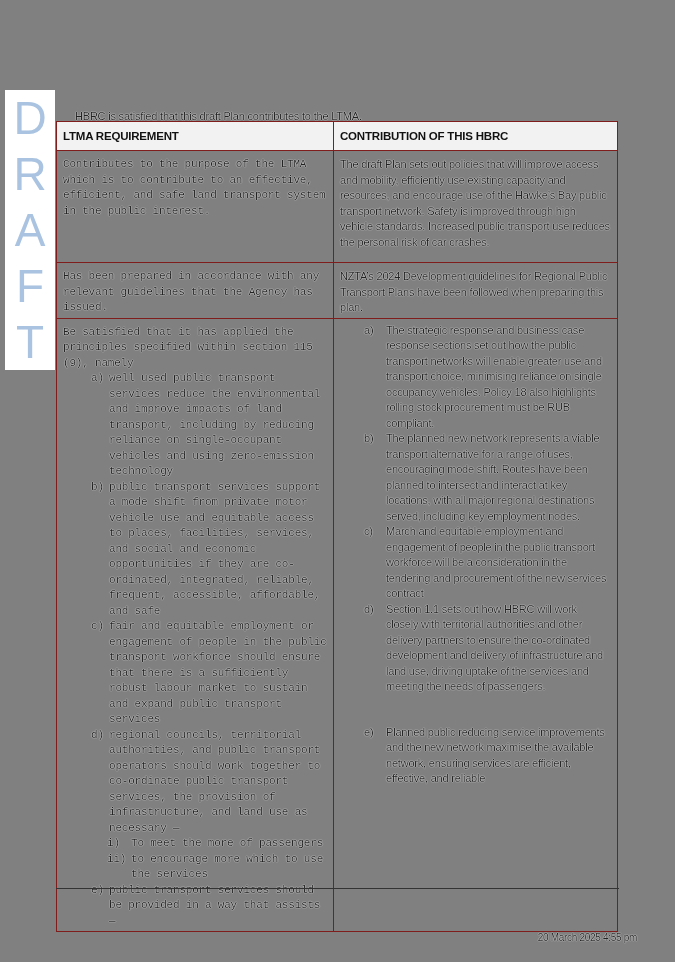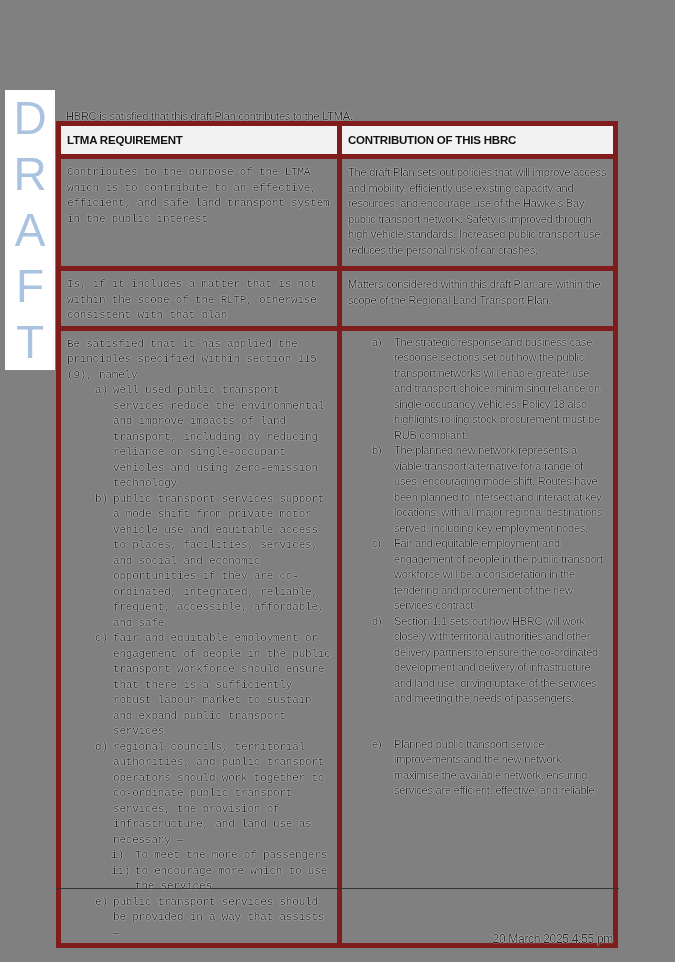--- a/index.html
+++ b/index.html
@@ -19,52 +19,52 @@
       display: flex; flex-direction: column; align-items: center;
     }
     .watermark span {
       display: block; width: 46px; height: 52px; margin-bottom: 4px;
       background: #fff; color: #a9c3e0;
       font-family: "Liberation Sans", sans-serif;
       font-size: 46px; line-height: 52px; text-align: center;
       box-shadow: 0 0 0 2px #fff;
     }
     .intro {
-      position: absolute; left: 66px; top: 110px;
+      position: absolute; left: 75px; top: 110px;
       font-size: 11px; letter-spacing: -0.2px;
     }
     table {
       position: absolute; left: 56px; top: 121px;
       width: 562px; border-collapse: collapse;
       font-size: 11px; line-height: 15.5px;
       letter-spacing: -0.2px;
     }
     td, th {
-      border: 5px solid #7f1d1d; vertical-align: top;
+      border: 1px solid #7f1d1d; vertical-align: top;
       padding: 6px 6px 2px 6px; text-align: left;
     }
     th {
       background: #f2f2f2; color: #111; font-weight: bold;
       font-size: 11.5px; height: 18px; padding: 6px 6px 4px 6px;
       vertical-align: middle;
     }
     td.left { width: 264px; font-family: Liberation Mono, monospace; }
     ol { margin: 0; padding: 0; list-style: none; }
     li { display: flex; }
     li .mk { flex: 0 0 auto; }
     .lst-left li .mk { width: 18px; margin-left: 28px; }
     .lst-right li .mk { width: 22px; margin-left: 24px; }
     .lst-sub li .mk { width: 24px; margin-left: 44px; }
     .rule {
       position: absolute; left: 56px; top: 888px; width: 563px;
       height: 1px; background: #333;
     }
     .footer-date {
-      position: absolute; right: 62px; top: 932px;
-      font-size: 12px; letter-spacing: -0.3px;
+      position: absolute; right: 38px; top: 932px;
+      font-size: 10px; letter-spacing: -0.3px;
     }
   </style>
 </head>
 <body>
 
 <div class="watermark">
   <span>D</span>
   <span>R</span>
   <span>A</span>
   <span>F</span>
@@ -78,23 +78,23 @@
     <tr>
       <th>LTMA REQUIREMENT</th>
       <th>CONTRIBUTION OF THIS HBRC</th>
     </tr>
   </thead>
   <tbody>
     <tr style="height:112px">
       <td class="left txt">Contributes to the purpose of the LTMA which is to contribute to an effective, efficient, and safe land transport system in the public interest.</td>
       <td class="txt">The draft Plan sets out policies that will improve access and mobility, efficiently use existing capacity and resources, and encourage use of the Hawke’s Bay public transport network. Safety is improved through high vehicle standards. Increased public transport use reduces the personal risk of car crashes.</td>
     </tr>
-    <tr style="height:50px">
-      <td class="left txt">Is, if it includes a matter that is not within the scope of the RLTP, otherwise consistent with that plan</td>
-      <td class="txt">Matters considered within this draft Plan are within the scope of the Regional Land Transport Plan.</td>
+    <tr style="height:53px">
+      <td class="left txt">Has been prepared in accordance with any relevant guidelines that the Agency has issued.</td>
+      <td class="txt">NZTA’s 2024 Development guidelines for Regional Public Transport Plans have been followed when preparing this plan.</td>
     </tr>
     <tr style="height:495px">
       <td class="left txt">
         <div>Be satisfied that it has applied the principles specified within section 115 (9), namely</div>
         <ol class="lst-left">
           <li>
               <span class="mk">a)</span>
               <span>well used public transport services reduce the environmental and improve impacts of land transport, including by reducing reliance on single-occupant vehicles and using zero-emission technology</span>
             </li>
           <li>
@@ -132,29 +132,29 @@
           <li>
               <span class="mk">a)</span>
               <span>The strategic response and business case response sections set out how the public transport networks will enable greater use and transport choice, minimising reliance on single occupancy vehicles. Policy 18 also highlights rolling stock procurement must be RUB compliant.</span>
             </li>
           <li>
               <span class="mk">b)</span>
               <span>The planned new network represents a viable transport alternative for a range of uses, encouraging mode shift. Routes have been planned to intersect and interact at key locations, with all major regional destinations served, including key employment nodes.</span>
             </li>
           <li>
               <span class="mk">c)</span>
-              <span>Fair and equitable employment and engagement of people in the public transport workforce will be a consideration in the tendering and procurement of the new services contract</span>
+              <span>March and equitable employment and engagement of people in the public transport workforce will be a consideration in the tendering and procurement of the new services contract</span>
             </li>
           <li>
               <span class="mk">d)</span>
               <span>Section 1.1 sets out how HBRC will work closely with territorial authorities and other delivery partners to ensure the co-ordinated development and delivery of infrastructure and land use, driving uptake of the services and meeting the needs of passengers.</span>
             </li>
           <li style="margin-top:30px">
               <span class="mk">e)</span>
-              <span>Planned public transport service improvements and the new network maximise the available network, ensuring services are efficient, effective, and reliable</span>
+              <span>Planned public reducing service improvements and the new network maximise the available network, ensuring services are efficient, effective, and reliable</span>
             </li>
         </ol>
       </td>
     </tr>
   </tbody>
 </table>
 
 <div class="rule"></div>
 <div class="footer-date txt">20 March 2025 4:55 pm</div>
 

